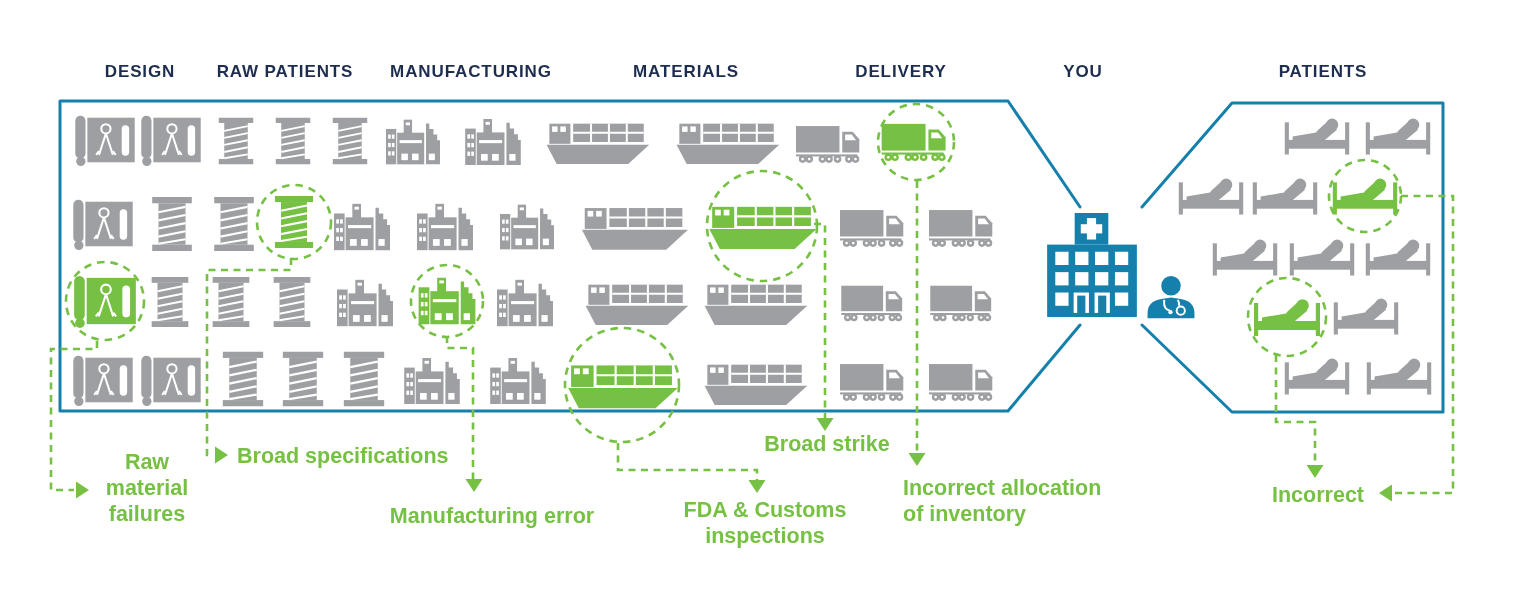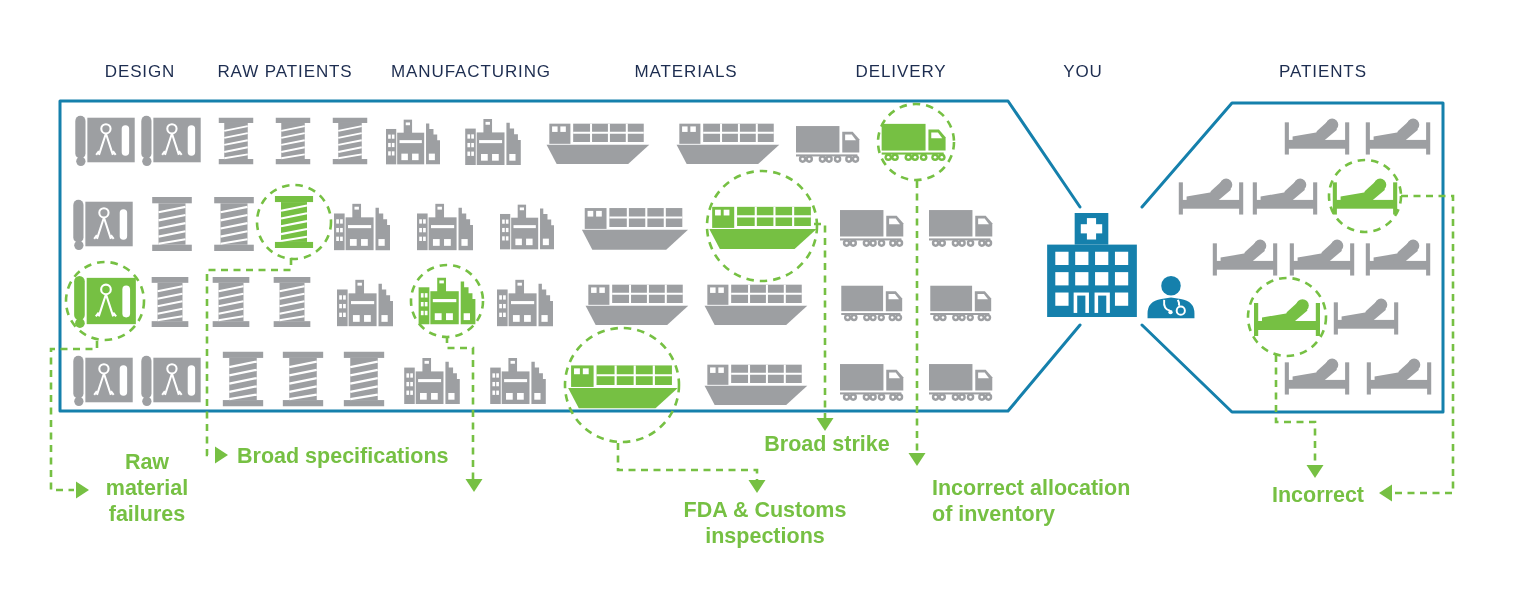--- a/index.html
+++ b/index.html
@@ -12,21 +12,21 @@
   #canvas{
     position:relative;
     width:1528px;height:612px;
     background:#fff;
     overflow:hidden;
     font-family:"Liberation Sans",sans-serif;
   }
   .hdr{
     position:absolute;top:62px;
     transform:translateX(-50%);
-    font-weight:400;font-size:17px;letter-spacing:.9px;
+    font-weight:700;font-size:17px;letter-spacing:.9px;
     color:var(--navy);white-space:nowrap;
   }
   .note{
     position:absolute;
     font-weight:700;font-size:21.5px;line-height:26px;
     color:var(--green);white-space:pre-line;
   }
   .note.center{transform:translateX(-50%);text-align:center;}
   svg.layer{position:absolute;left:0;top:0;}
   .outline{fill:none;stroke:var(--blue);stroke-width:3;stroke-linejoin:round;stroke-linecap:round;}
@@ -255,19 +255,20 @@
       <polyline points="1276,355 1276,422 1315,422 1315,465" class="conn"></polyline>
       <polygon points="1306.5,465 1323.5,465 1315,478" class="arrowhead"></polygon>
       <polyline points="1401,196 1453,196 1453,493 1393,493" class="conn"></polyline>
       <polygon points="1392,484.5 1392,501.5 1379,493" class="arrowhead"></polygon>
     </svg>
 
   <div class="note center" style="left:147px;top:449px">Raw
 material
 failures</div>
   <div class="note" style="left:237px;top:443px">Broad specifications</div>
+  <div class="note center" style="left:492px;top:503px">Manufacturing error</div>
   <div class="note center" style="left:827px;top:431px">Broad strike</div>
   <div class="note center" style="left:765px;top:497px">FDA &amp; Customs
 inspections</div>
-  <div class="note" style="left:932px;top:475px">Incorrect allocation
+  <div class="note" style="left:903px;top:475px">Incorrect allocation
 of inventory</div>
   <div class="note center" style="left:1318px;top:482px">Incorrect</div>
 </div>
 
 </body></html>

